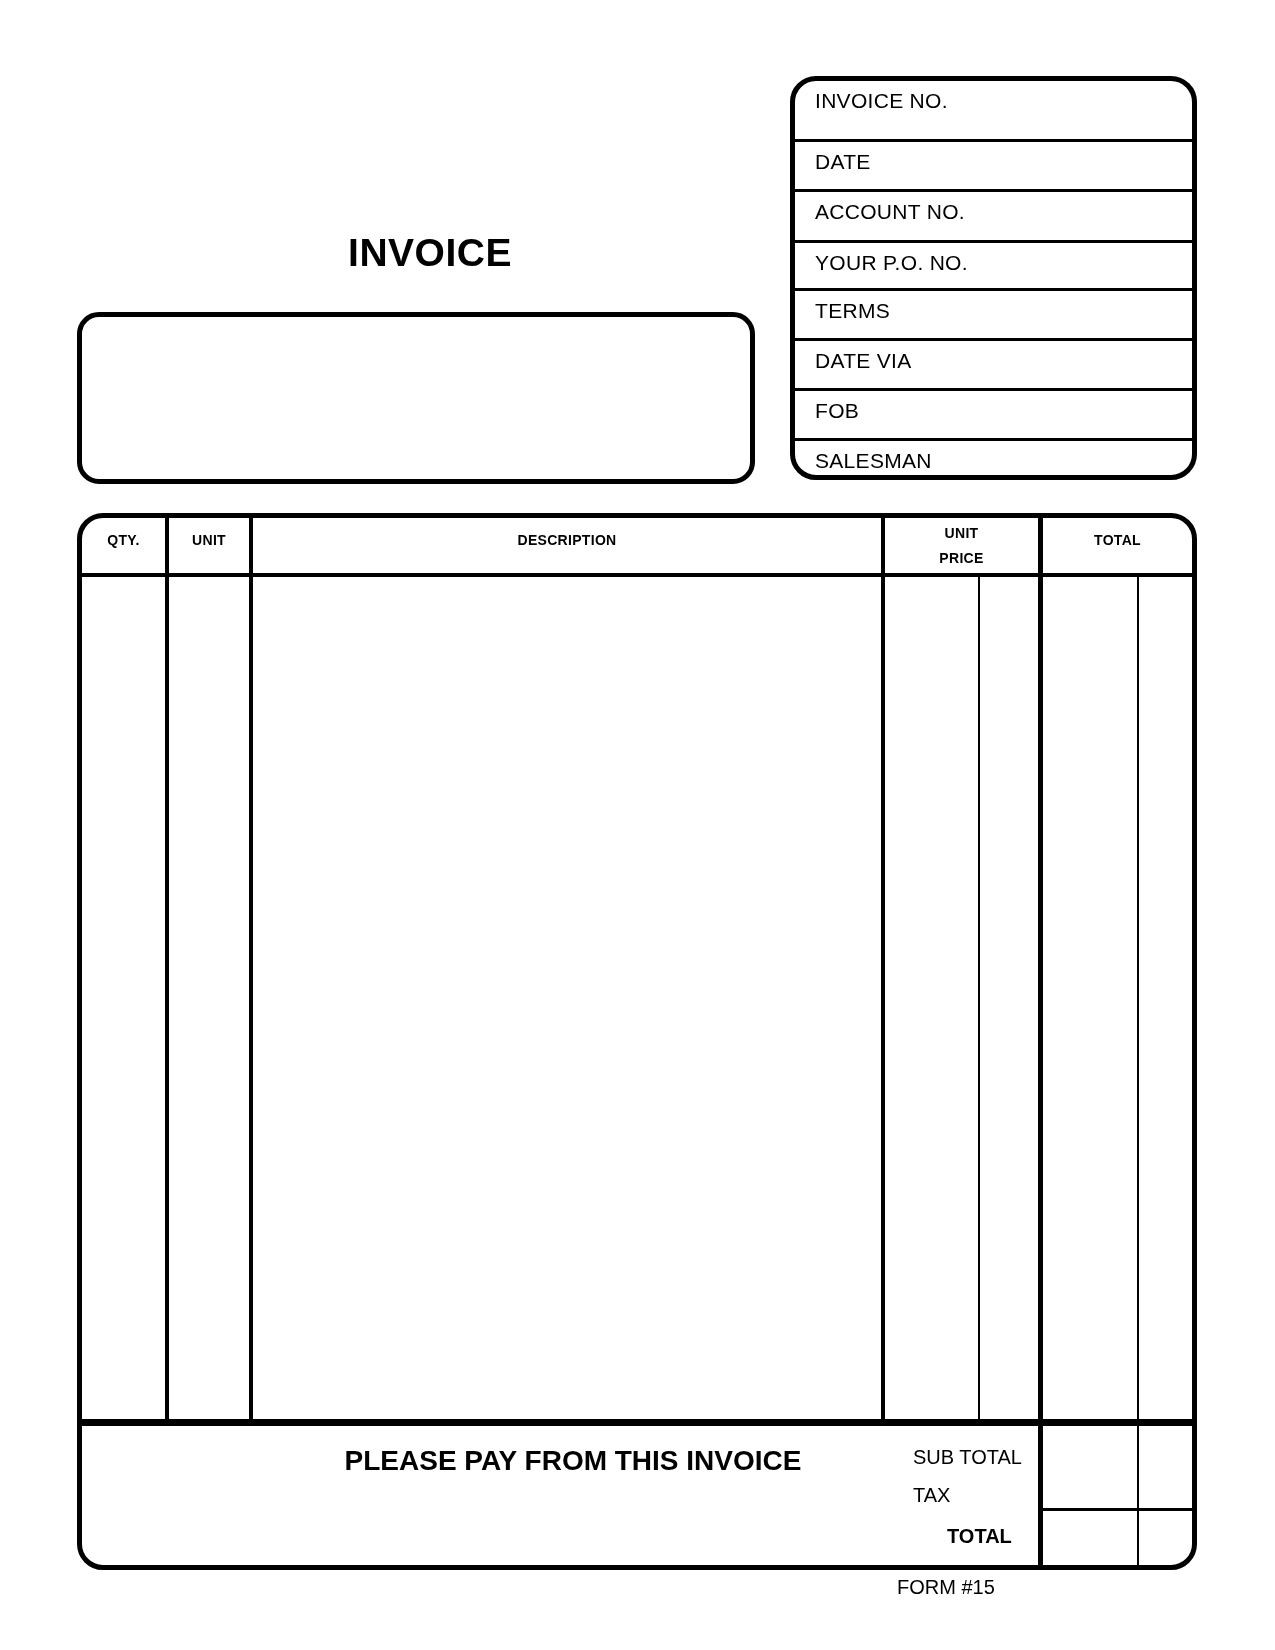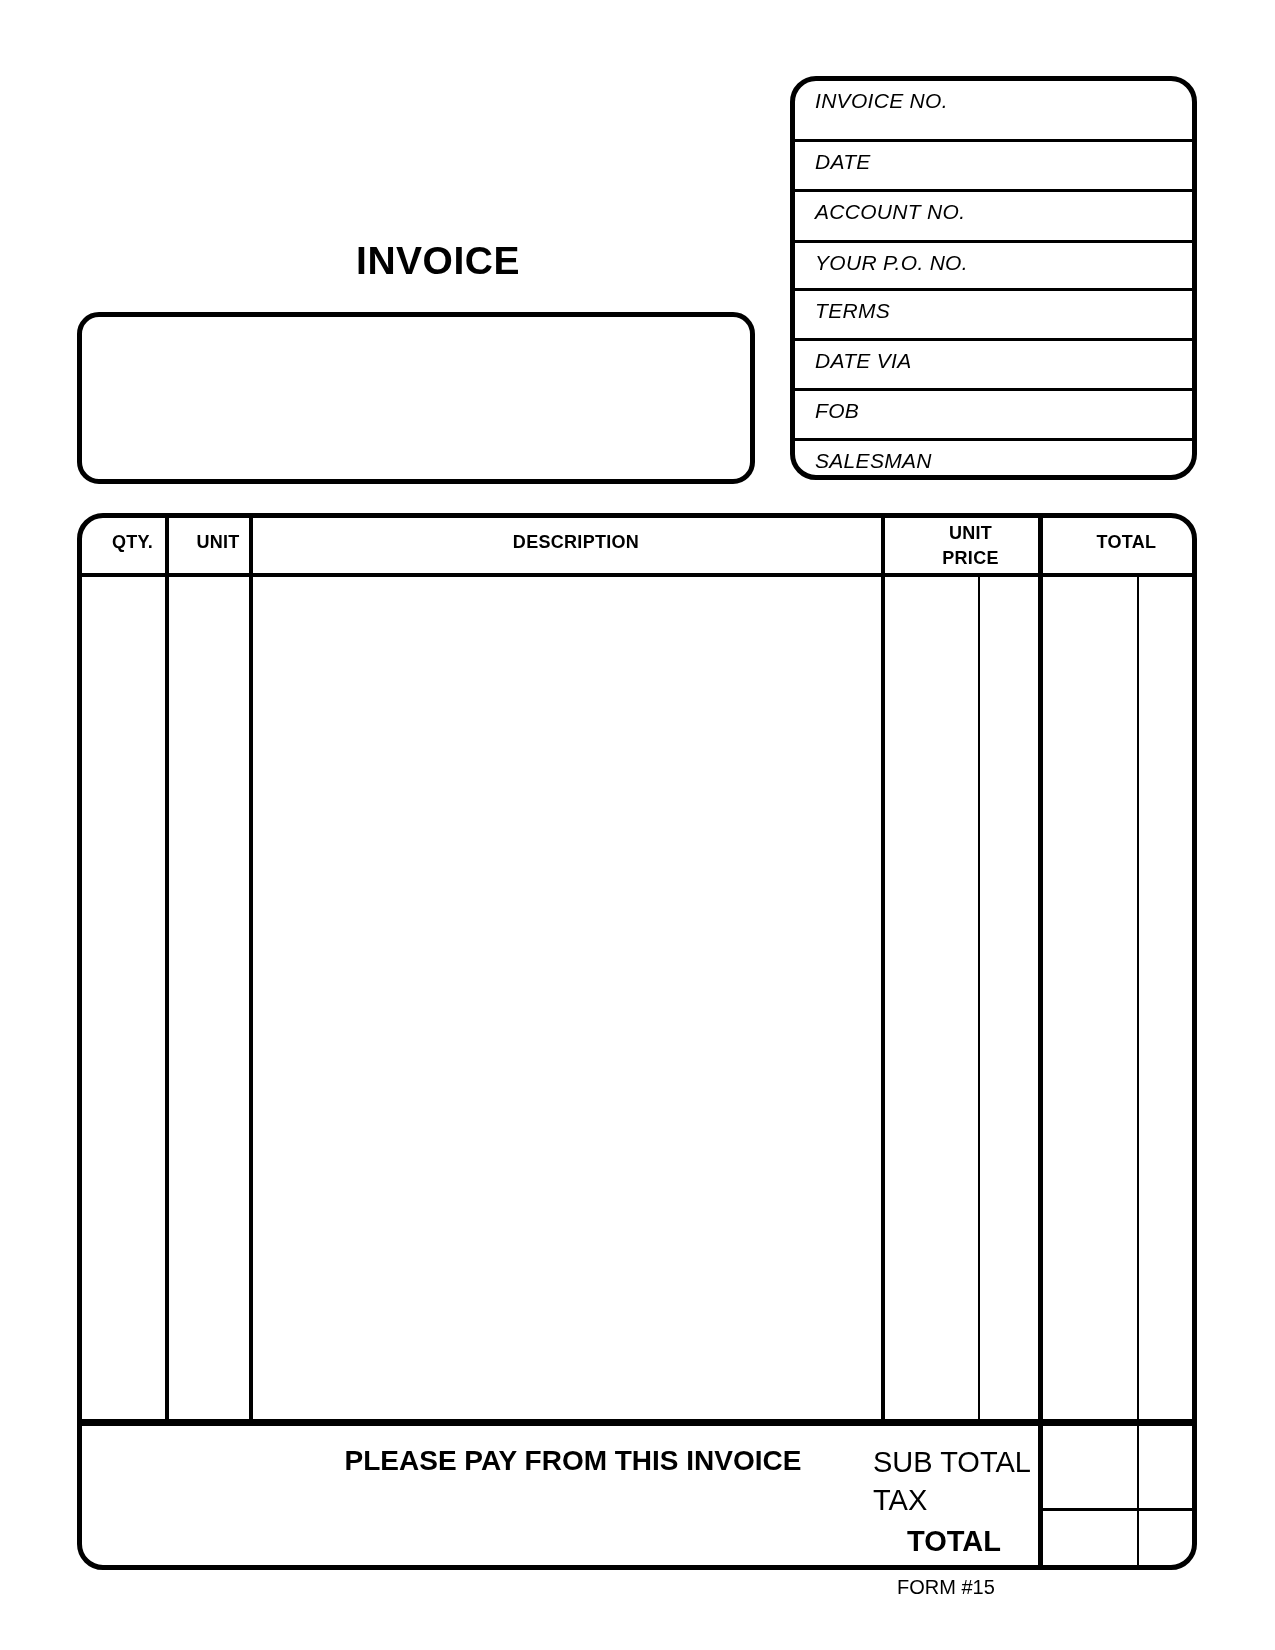--- a/index.html
+++ b/index.html
@@ -12,42 +12,42 @@
     font-family: "Liberation Sans", "DejaVu Sans", sans-serif;
     overflow: hidden;
   }
 
   
   .form-title {
     position: absolute;
     left: 0;
     top: 231px;
     width: 860px;
-    margin: 8px;
+    margin: 0;
     text-align: center;
     font-size: 39px;
     font-weight: bold;
     letter-spacing: 0.5px;
   }
 
   
   .info-box {
     position: absolute;
     left: 790px;
     top: 76px;
     width: 407px;
     height: 404px;
     box-sizing: border-box;
     border: 5px solid #000;
     border-radius: 26px;
     display: grid;
     grid-template-rows: 58px 50px 51px 48px 50px 50px 50px 1fr;
     overflow: hidden;
   }
-  .info-row { border-top: 3px solid #000; padding: 8px 0 0 20px; font-style: italic; }
+  .info-row { border-top: 3px solid #000; padding: 8px 0 0 20px; }
   .info-row:first-child { border-top: none; }
   .info-label { font-size: 21px; letter-spacing: 0.3px; }
 
   
   .address-box {
     position: absolute;
     left: 77px;
     top: 312px;
     width: 678px;
     height: 172px;
@@ -77,25 +77,24 @@
   .v-amount-cents { left: 1055px; top: 55px; height: 992px; width: 2px; }
 
   .hline { position: absolute; background: #000; left: 0; right: 0; }
   .h-header-sep { top: 55px; height: 4px; }
   .h-footer-sep { top: 901px; height: 7px; }
   .h-total-sep  { top: 990px; height: 3px; left: 956px; }
 
   .th {
     position: absolute;
     top: 14px;
-    font-size: 18px;
+    font-size: 14px;
     font-weight: bold;
     text-align: center;
     letter-spacing: 0.3px;
-    margin-left: 9px;
   }
   .th-qty        { left: 0;     width: 83px; }
   .th-unit       { left: 87px;  width: 80px; }
   .th-desc       { left: 171px; width: 628px; }
   .th-unit-price { left: 803px; width: 153px; top: 3px; line-height: 25px; }
   .th-amount     { left: 961px; width: 149px; }
 
   .body-area {
     position: absolute;
     left: 0; top: 59px;
@@ -104,21 +103,21 @@
 
   .pay-message {
     position: absolute;
     left: 116px;
     top: 927px;
     width: 750px;
     text-align: center;
     font-size: 28px;
     font-weight: bold;
   }
-  .total-label { position: absolute; left: 791px; font-size: 29px; }
+  .total-label { position: absolute; left: 831px; font-size: 20px; }
   .lbl-subtotal { top: 928px; }
   .lbl-tax      { top: 966px; }
   .lbl-total    { top: 1007px; font-weight: bold; margin-left: 34px; }
 
   .amount-cell { position: absolute; left: 961px; width: 149px; }
   .cell-subtotal-tax { top: 908px; height: 82px; }
   .cell-total        { top: 993px; height: 54px; }
 
   
   .form-number {

